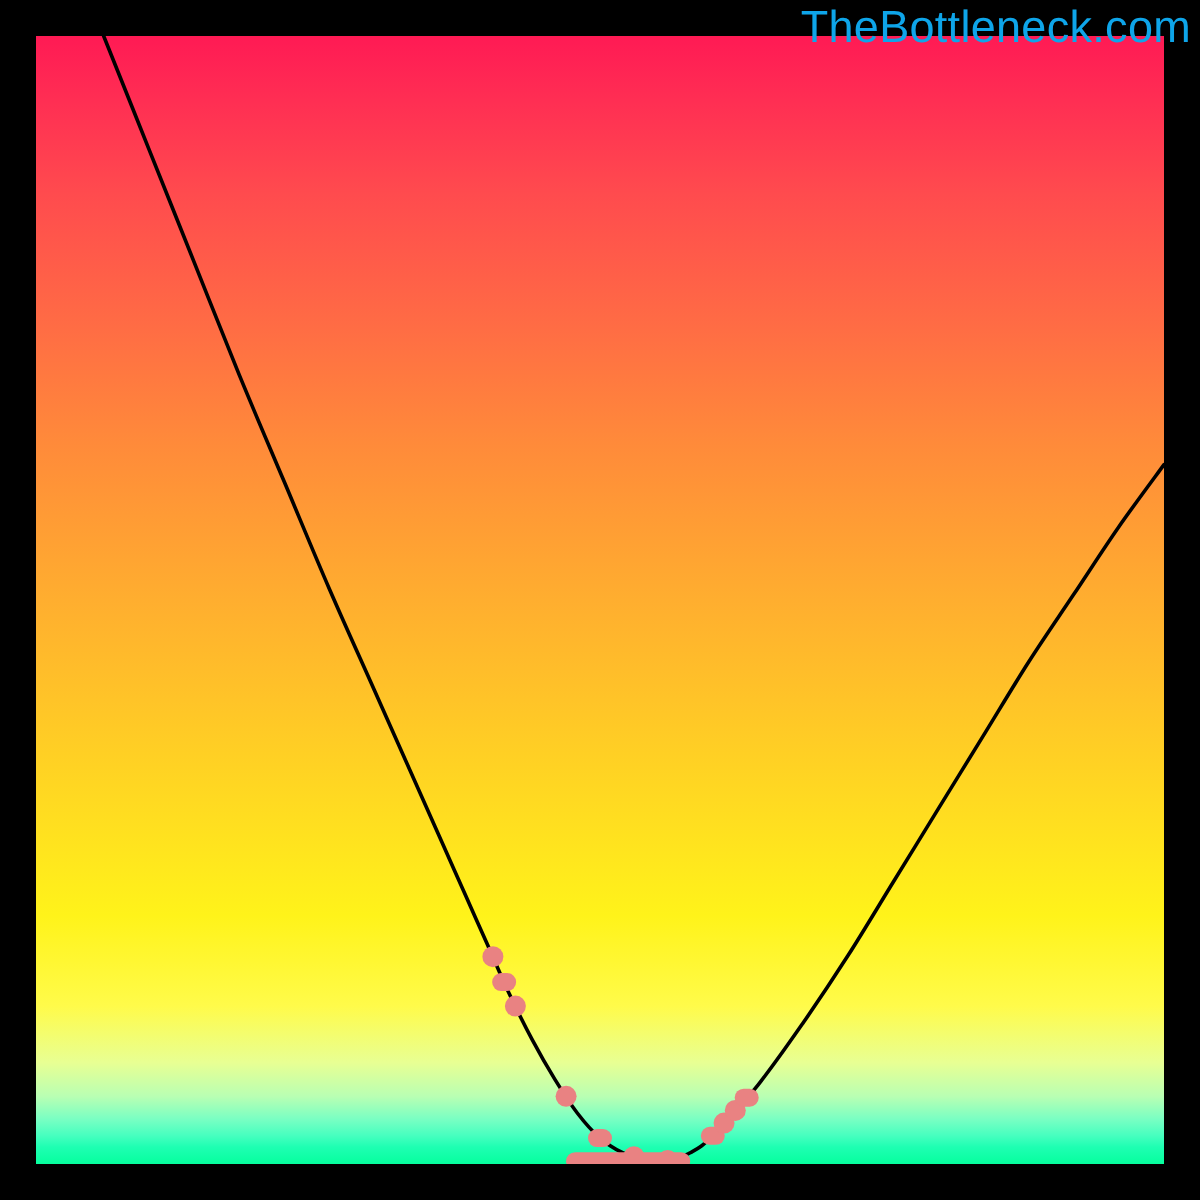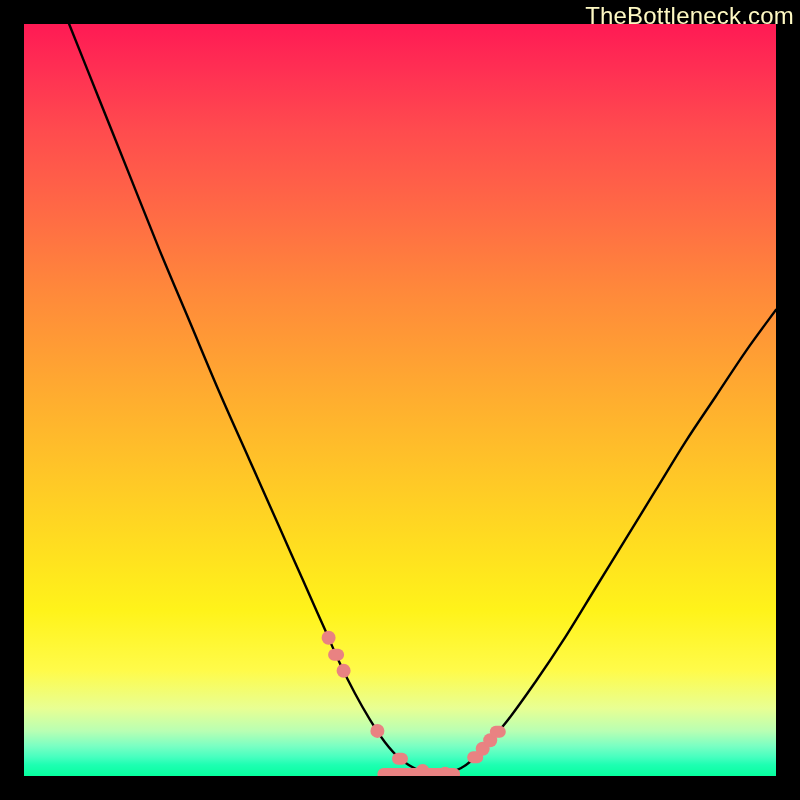--- a/index.html
+++ b/index.html
@@ -42,23 +42,23 @@
       #7affc3 96%,
       #46ffbf 97.5%,
       #1effb2 98.5%,
       #06ff9e 100%
     );
   }
   .watermark {
     position: absolute;
     top: 2px;
     right: 6px;
-    font-size: 24px;
+    font-size: 30px;
     font-weight: 500;
-    color: #fef9c3;
+    color: #0ea5e9;
     letter-spacing: 0.2px;
     z-index: 5;
     user-select: none;
   }
   svg.curve {
     position: absolute;
     top: 0;
     left: 0;
     width: 752px;
     height: 752px;

